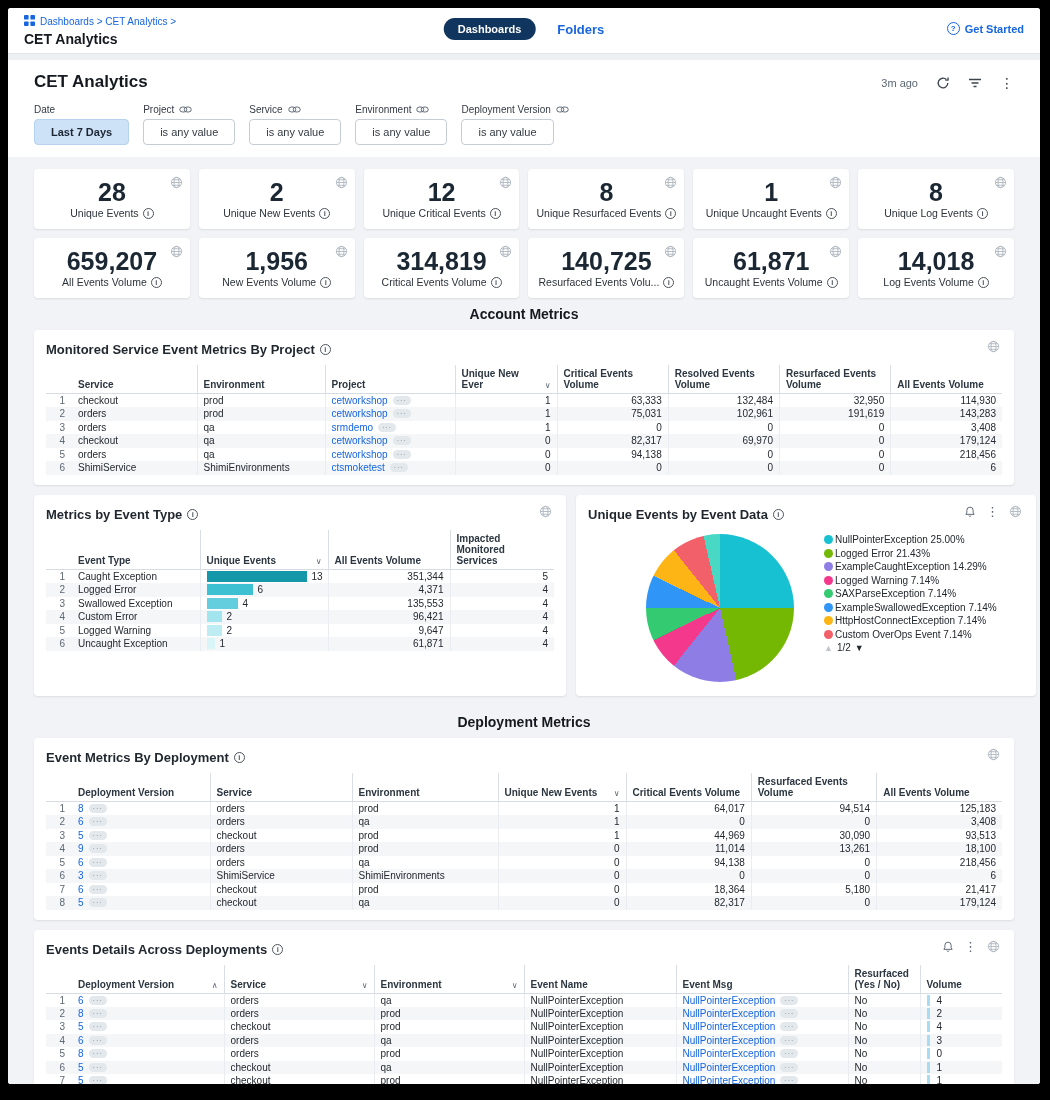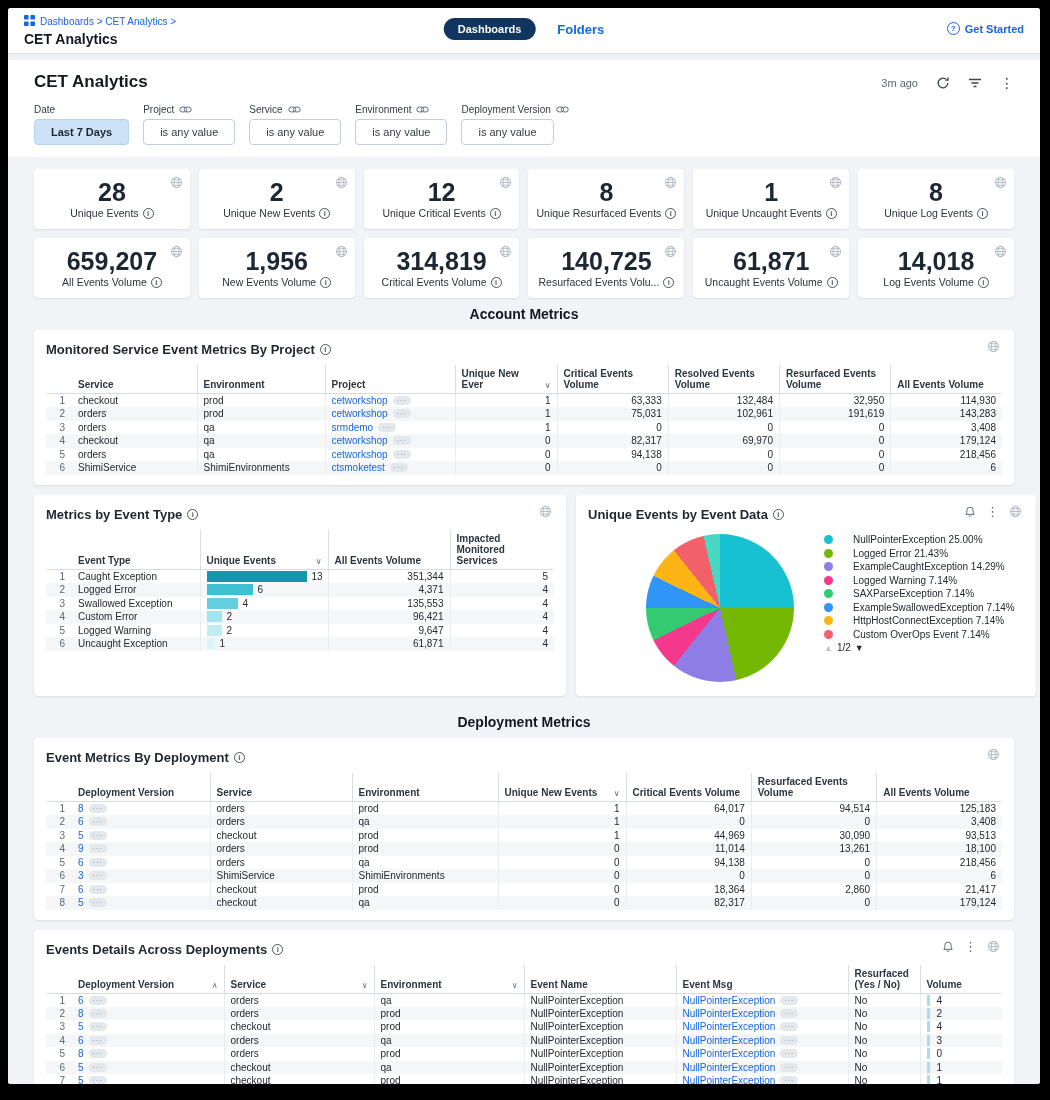--- a/index.html
+++ b/index.html
@@ -95,21 +95,21 @@
   #card-details td { height: 13.5px; }
 
   
   .charts-row { display: flex; gap: 10px; align-items: stretch; margin-bottom: 10px; }
   .charts-row .card { margin-bottom: 0; }
   #card-event-type { flex: 0 0 532px; }
   #card-pie { flex: 1 1 auto; }
   .pie-wrap { display: flex; align-items: flex-start; padding: 4px 0 4px 58px; }
   .pie { width: 148px; height: 148px; border-radius: 50%; flex: 0 0 auto; }
   .legend { margin-left: 30px; width: 200px; }
-  .lg-item { display: flex; gap: 20px; font-size: 10px; color: #23292f; line-height: 11.5px; margin-bottom: 2px; cursor: pointer; }
+  .lg-item { display: flex; gap: 2px; font-size: 10px; color: #23292f; line-height: 11.5px; margin-bottom: 2px; cursor: pointer; }
   .dot { width: 9px; height: 9px; border-radius: 50%; flex: 0 0 auto; margin-top: 1px; }
   .lg-pager { font-size: 10px; color: #23292f; display: flex; align-items: center; gap: 4px; margin-top: 2px; }
   .pg-up { color: #c0c6cc; cursor: pointer; font-size: 9px; }
   .pg-down { color: #23292f; cursor: pointer; font-size: 9px; }
 </style>
 </head>
 <body>
 
 <div class="page">
 
@@ -710,21 +710,21 @@
                 <td class="num">0</td>
                 <td class="num">6</td>
               </tr>
               <tr>
                 <td class="idx">7</td>
                 <td class="link"><a class="tlink">6</a><span class="pill">···</span></td>
                 <td class="text">checkout</td>
                 <td class="text">prod</td>
                 <td class="num">0</td>
                 <td class="num">18,364</td>
-                <td class="num">2,860</td>
+                <td class="num">5,180</td>
                 <td class="num">21,417</td>
               </tr>
               <tr>
                 <td class="idx">8</td>
                 <td class="link"><a class="tlink">5</a><span class="pill">···</span></td>
                 <td class="text">checkout</td>
                 <td class="text">qa</td>
                 <td class="num">0</td>
                 <td class="num">82,317</td>
                 <td class="num">0</td>

